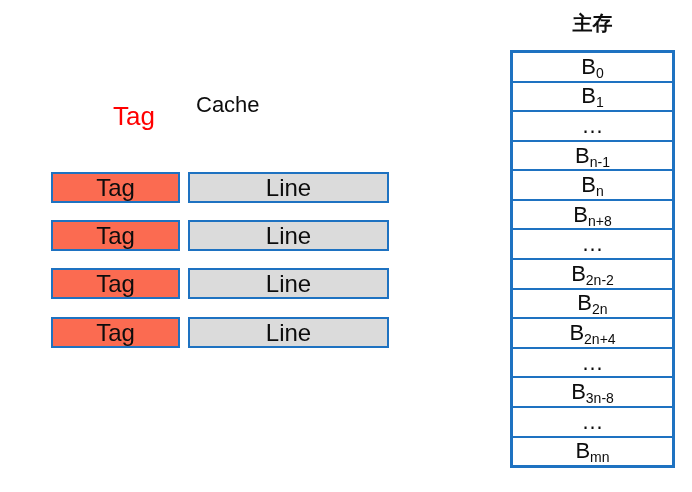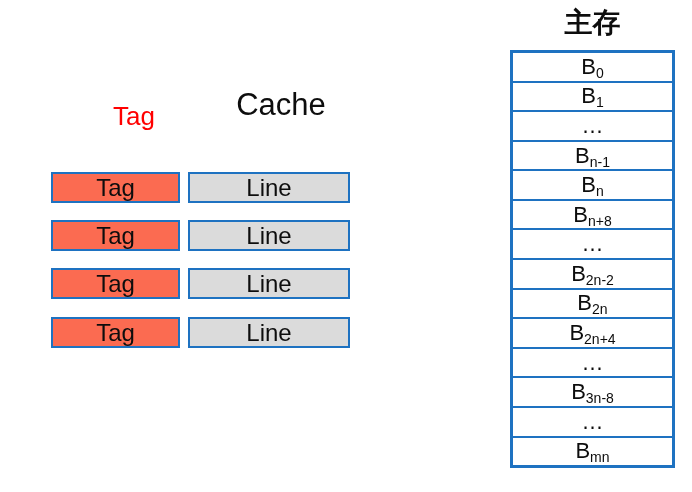--- a/index.html
+++ b/index.html
@@ -12,37 +12,37 @@
     overflow:hidden;
   }
   
   .tag-col-label{
     position:absolute;left:113px;top:101px;
     font-size:26px;line-height:30px;
     color:#ff0000;
   }
   .cache-title{
     position:absolute;left:196px;top:89px;width:170px;
-    text-align:center;font-size:31px;line-height:31px;color:#0d0d0d;
+    text-align:left;font-size:22px;line-height:31px;color:#0d0d0d;
   }
   
   .cache-row{position:absolute;left:0;height:31px;width:400px;}
   .box{
     position:absolute;top:0;height:31px;
     border:2.5px solid #1e72c1;
     box-sizing:border-box;
     display:flex;align-items:center;justify-content:center;
     font-size:24px;line-height:26px;color:#0d0d0d;
   }
   .tag-box{left:51px;width:129px;background:#fb6b51;}
-  .line-box{left:188px;width:162px;background:#dbdbdb;}
+  .line-box{left:188px;width:201px;background:#dbdbdb;}
   
   .mem-title{
     position:absolute;left:510px;top:6px;width:165px;
-    text-align:center;font-weight:bold;font-size:28px;line-height:34px;
+    text-align:center;font-weight:bold;font-size:20px;line-height:34px;
     color:#0d0d0d;
   }
   .mem-table{
     position:absolute;left:510px;top:50px;width:165px;height:418px;
     border:3px solid #1e72c1;background:#fff;
     box-sizing:border-box;
     display:flex;flex-direction:column;
   }
   .mem-row{
     flex:1;

